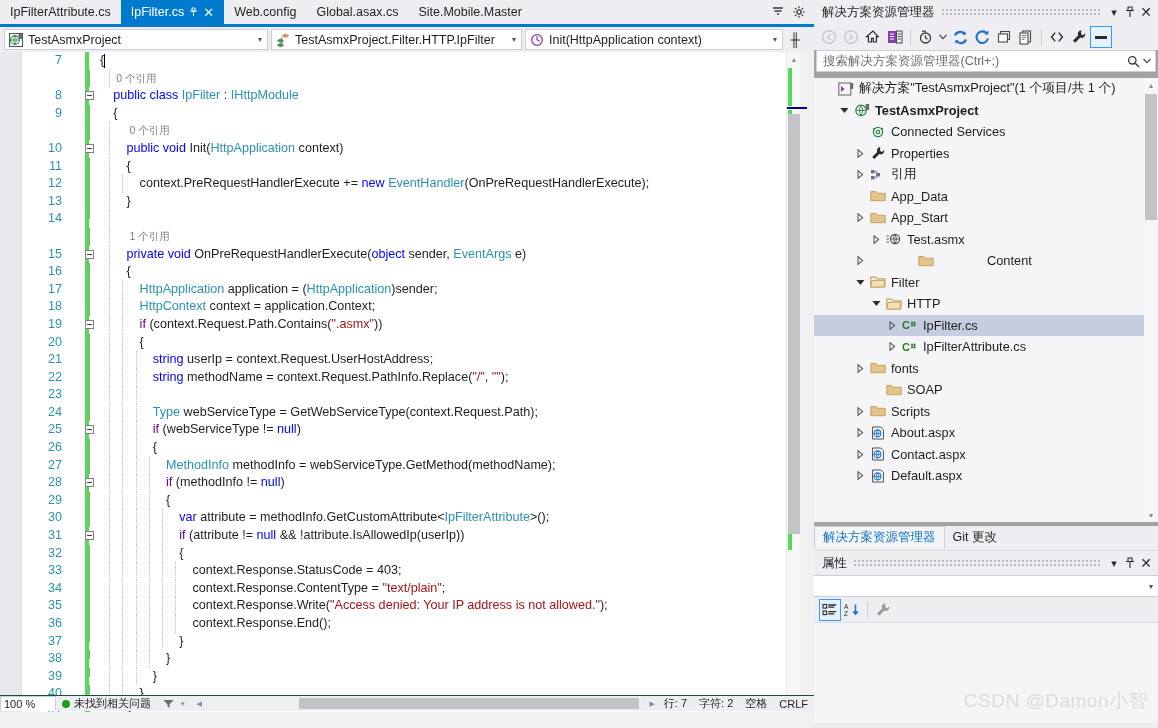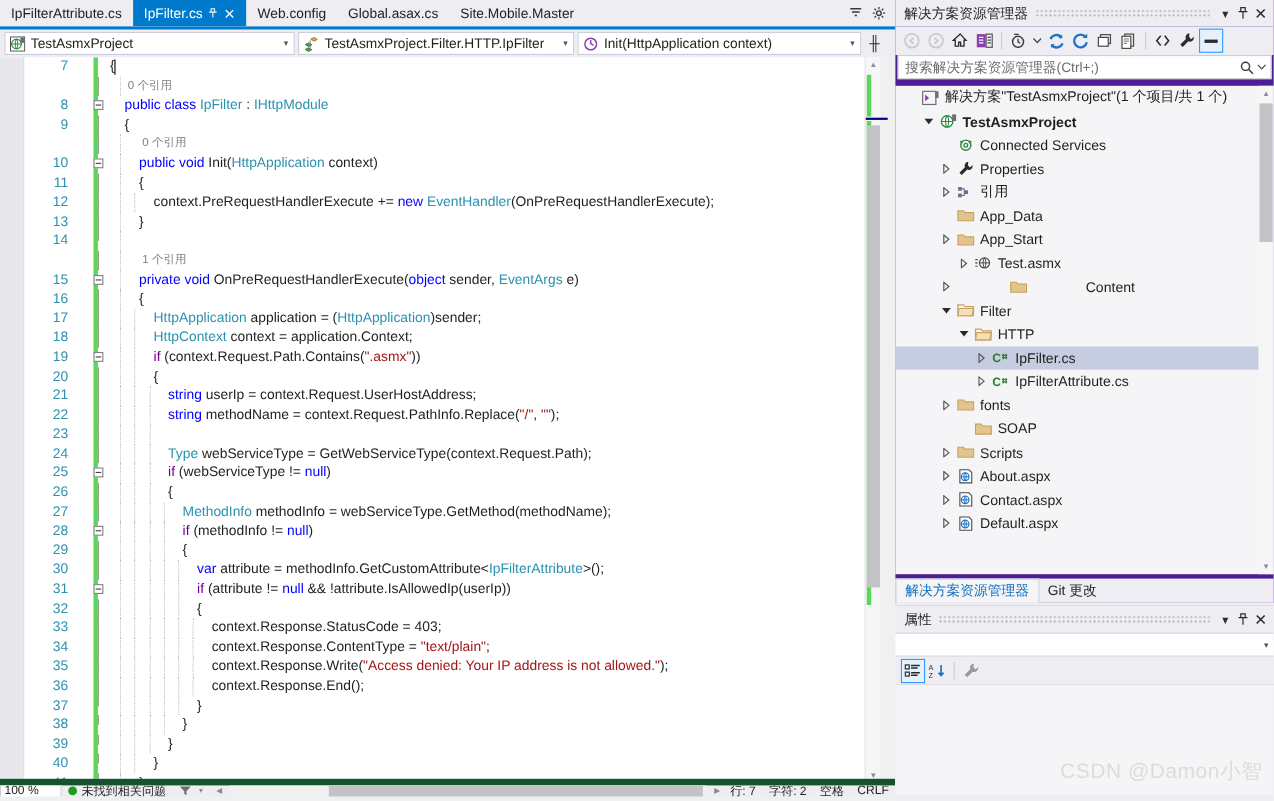--- a/index.html
+++ b/index.html
@@ -186,22 +186,22 @@
     position: absolute; left: 0; top: 55px; width: 20px; height: 2px;
     background: #00008b;
   }
   #editor-vscroll-outer {
     position: absolute; right: 0; top: 52px; width: 14px; height: 660px;
     background: #f0f0f0;
   }
 
   
   #editor-bottom {
-    position: absolute; left: 0; bottom: 4px; width: 814px; height: 16px;
-    background: #eeeef2; border-top: 6px solid #14532d;
+    position: absolute; left: 0; bottom: 17px; width: 814px; height: 16px;
+    background: #eeeef2; border-top: 1px solid #14532d;
     display: flex; align-items: center;
     font-size: 11px; color: #1e1e1e;
     overflow: hidden;
   }
   #zoom-box {
     width: 56px; height: 16px; border: 1px solid #cccedb; background: #fff;
     display: flex; align-items: center; padding-left: 3px;
     font-size: 11px;
   }
   .eb-cell { display: flex; align-items: center; gap: 4px; padding: 0 6px; white-space: nowrap; }
@@ -216,21 +216,21 @@
 
   
   #right-pane {
     position: absolute; left: 814px; top: 0; width: 344px; height: 728px;
     background: #eeeef2;
   }
 
   
   #se-window {
     position: absolute; left: 0; top: 0; width: 344px; height: 548px;
-    background: #4c1d95;
+    background: #a3a3a3;
   }
   .tw-title {
     height: 24px; display: flex; align-items: center;
     padding: 0 4px 0 8px;
     font-size: 12.5px; color: #1e1e1e; background: #eeeef2;
   }
   .tw-title .tw-dots {
     flex: 1; margin: 0 6px; height: 7px;
     background-image: radial-gradient(#b6b6bd 0.8px, transparent 0.9px);
     background-size: 4px 4px; background-position: 0 3px;

